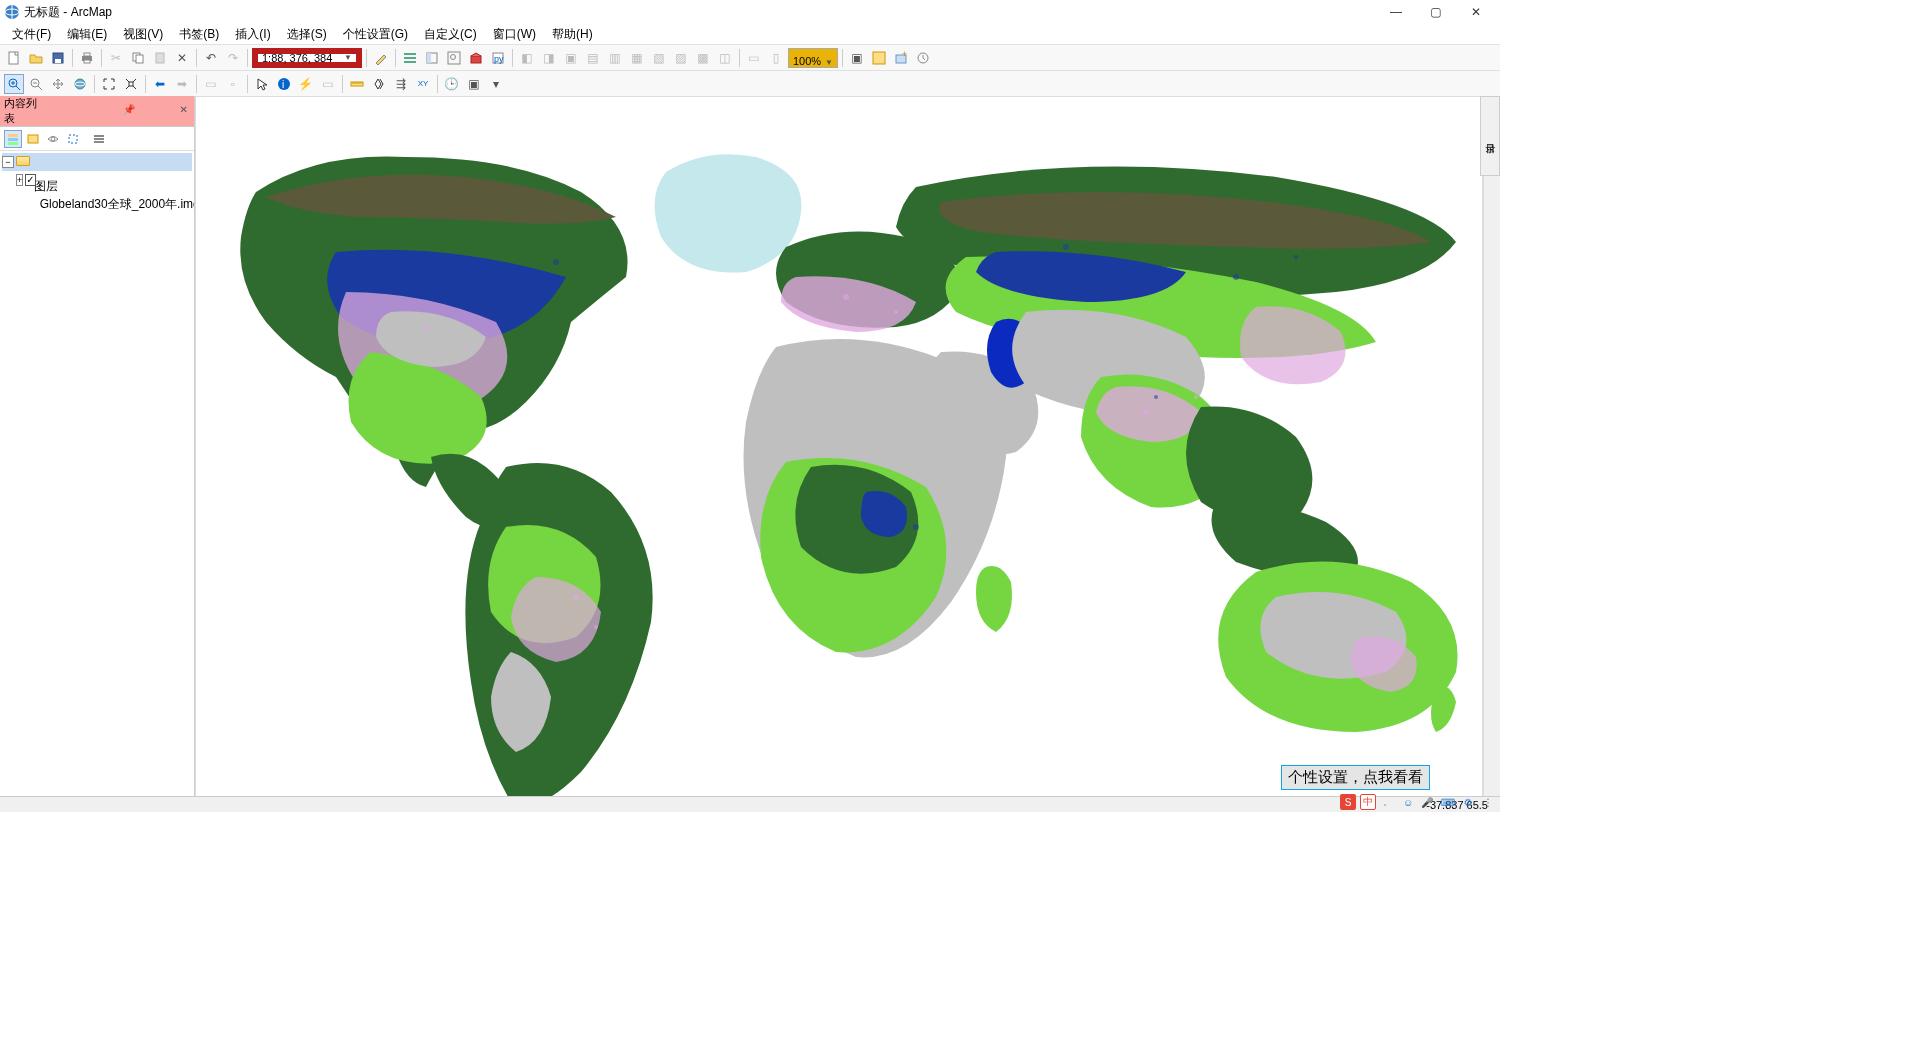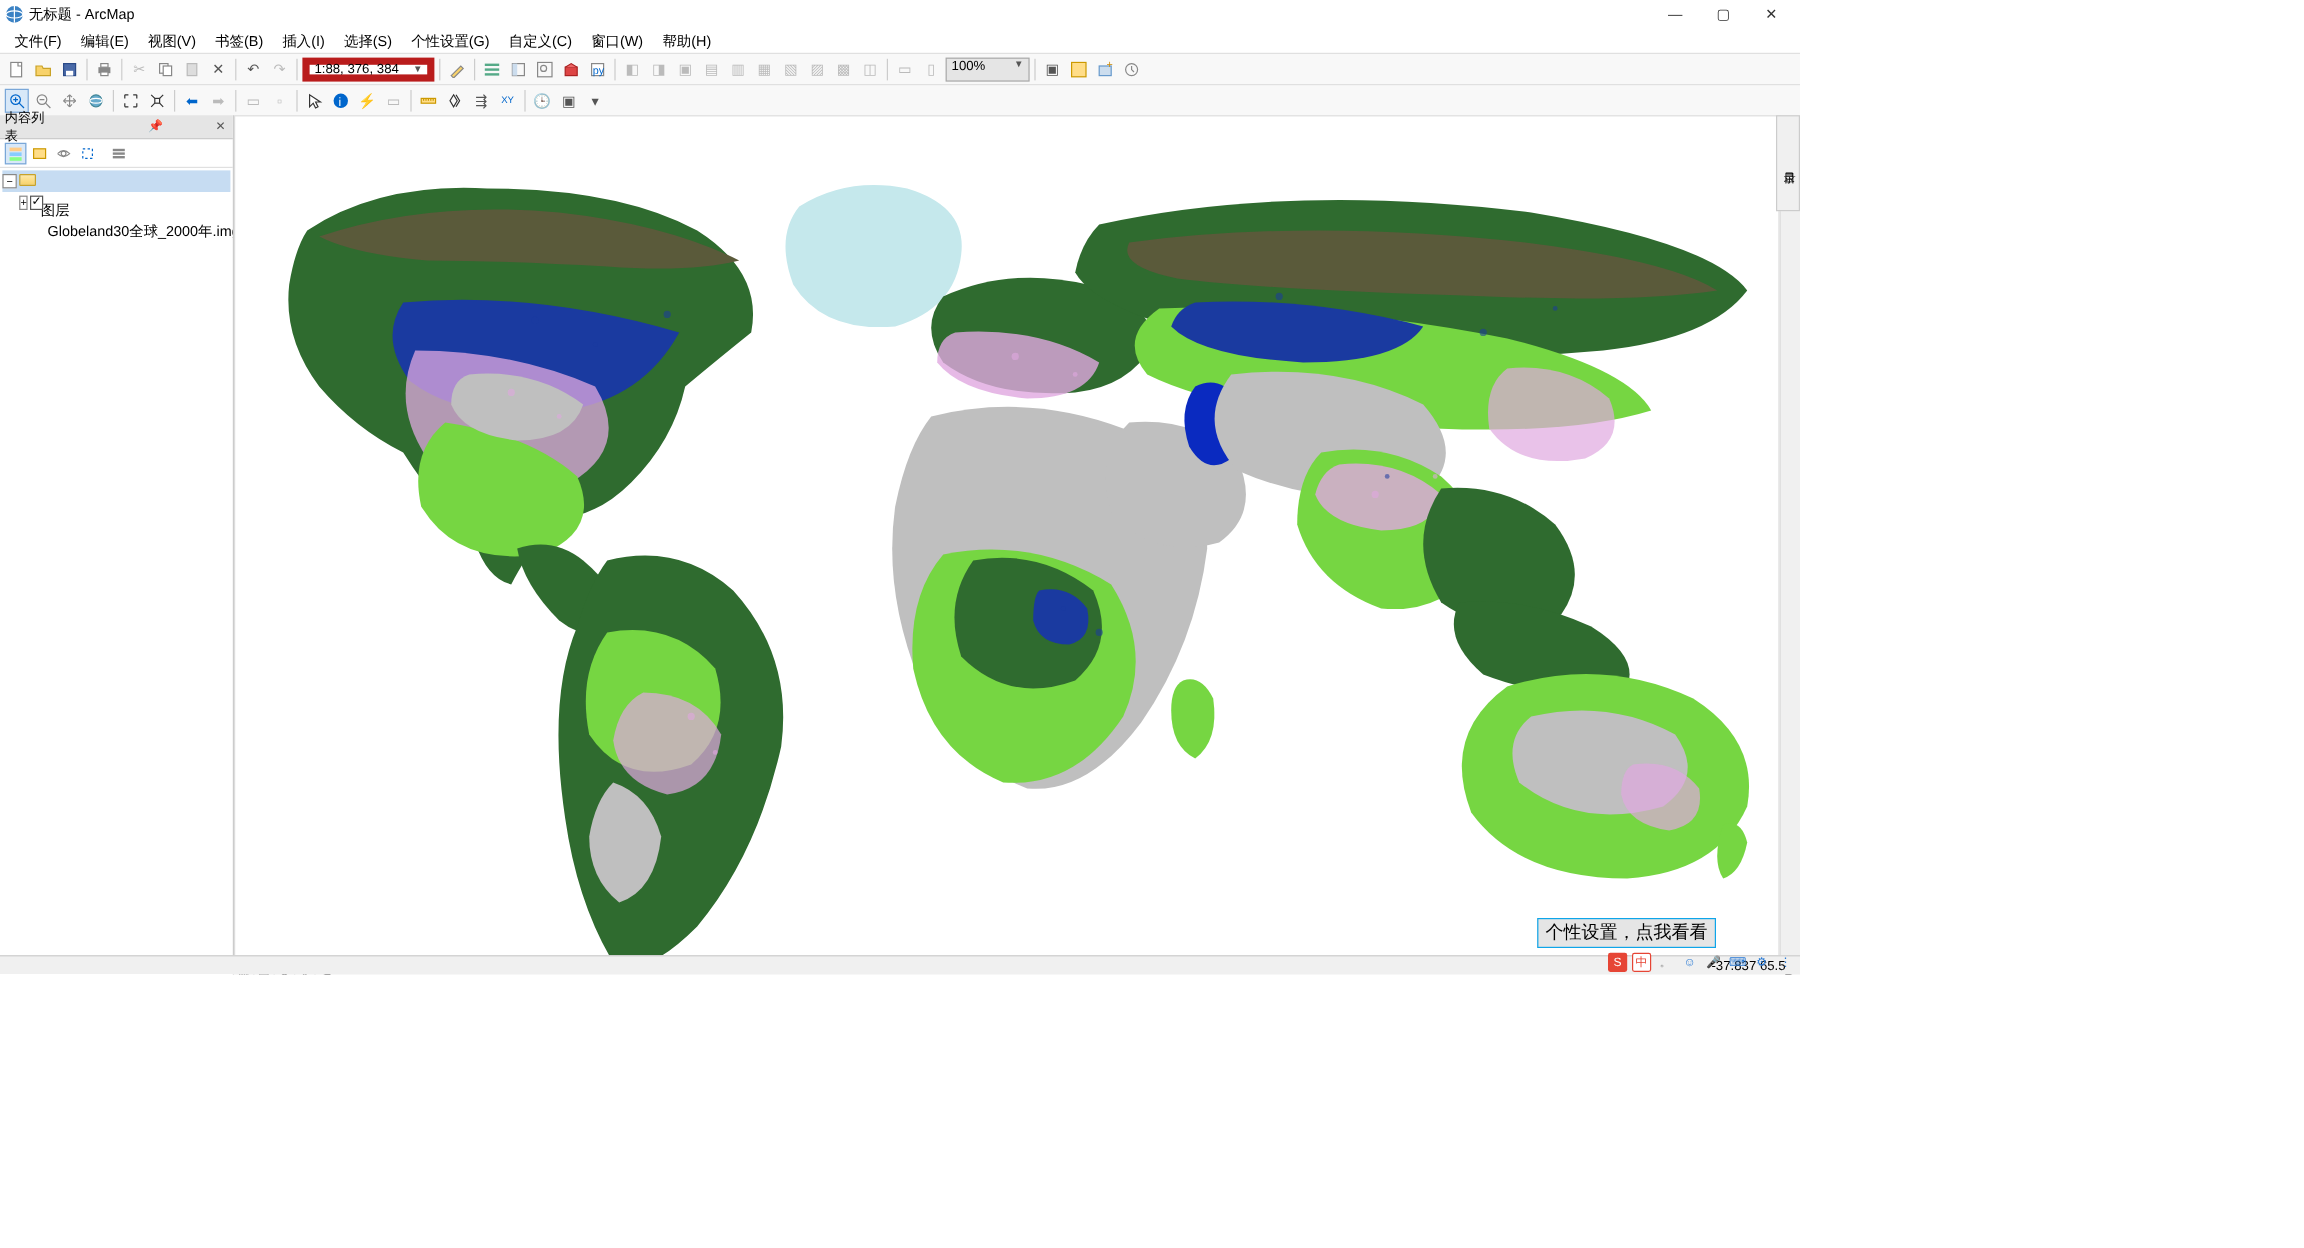--- a/index.html
+++ b/index.html
@@ -17,29 +17,29 @@
 .menubar .mitem { padding: 2px 8px; cursor: default; }
 
 
 .toolbar-row { height: 26px; display: flex; align-items: center; padding: 0 4px; border-top: 1px solid #e0e0e0; background: #f8f8f8; gap: 2px; }
 .tbtn { width: 20px; height: 20px; display: flex; align-items: center; justify-content: center; border: 1px solid transparent; color: #555; }
 .tbtn.active { border: 1px solid #7aa7d8; background: #d8e8f8; }
 .tbtn.disabled { color: #bbb; }
 .tsep { width: 1px; height: 18px; background: #ccc; margin: 0 2px; }
 .scale-combo { min-width: 110px; height: 20px; border: 6px solid #b91c1c; background: #fff; display: flex; align-items: center; padding: 0 4px; font-size: 11px; }
 .scale-combo .arrow { margin-left: auto; font-size: 8px; color: #555; }
-.zoom-combo { width: 70px; height: 20px; border: 1px solid #aaa; background: #e5e5e5; display: flex; align-items: flex-start; padding: 0 4px; font-size: 11px; }
+.zoom-combo { width: 50px; height: 20px; border: 1px solid #aaa; background: #eab308; display: flex; align-items: flex-end; padding: 0 4px; font-size: 11px; }
 .zoom-combo .arrow { margin-left: auto; font-size: 8px; color: #555; }
 
 
 .mainrow { display: flex; height: 722px; }
 
 
 .toc { width: 195px; border-right: 1px solid #ccc; display: flex; flex-direction: column; background: #fff; }
-.toc-header { height: 20px; background: #e5e5e5; border-bottom: 1px solid #ccc; display: flex; align-items: center; padding: 4px 4px; font-size: 11px; gap: 39px; }
+.toc-header { height: 20px; background: #fca5a5; border-bottom: 1px solid #ccc; display: flex; align-items: center; padding: 15px 4px; font-size: 11px; gap: 39px; }
 .toc-header .spacer { flex: 1; }
 .toc-header .hbtn { width: 14px; height: 14px; text-align: center; font-size: 10px; color: #555; margin-left: 2px; }
 .toc-tb { height: 24px; border-bottom: 1px solid #e0e0e0; display: flex; align-items: center; gap: 2px; padding: 0 4px; }
 .toc-tb .tocbtn { width: 18px; height: 18px; display: flex; align-items: center; justify-content: center; border: 1px solid transparent; }
 .toc-tb .tocbtn.active { border: 1px solid #7aa7d8; background: #d8e8f8; }
 .toc-tree { flex: 1; padding: 2px; overflow: auto; }
 .tree-row { display: flex; align-items: center; height: 18px; gap: 2px; }
 .tree-row.sel { background: #c6dcf2; }
 .tree-expand { width: 12px; height: 12px; border: 1px solid #888; background: #fff; display: flex; align-items: center; justify-content: center; font-size: 9px; line-height: 1; }
 .tree-icon { width: 14px; height: 12px; }

